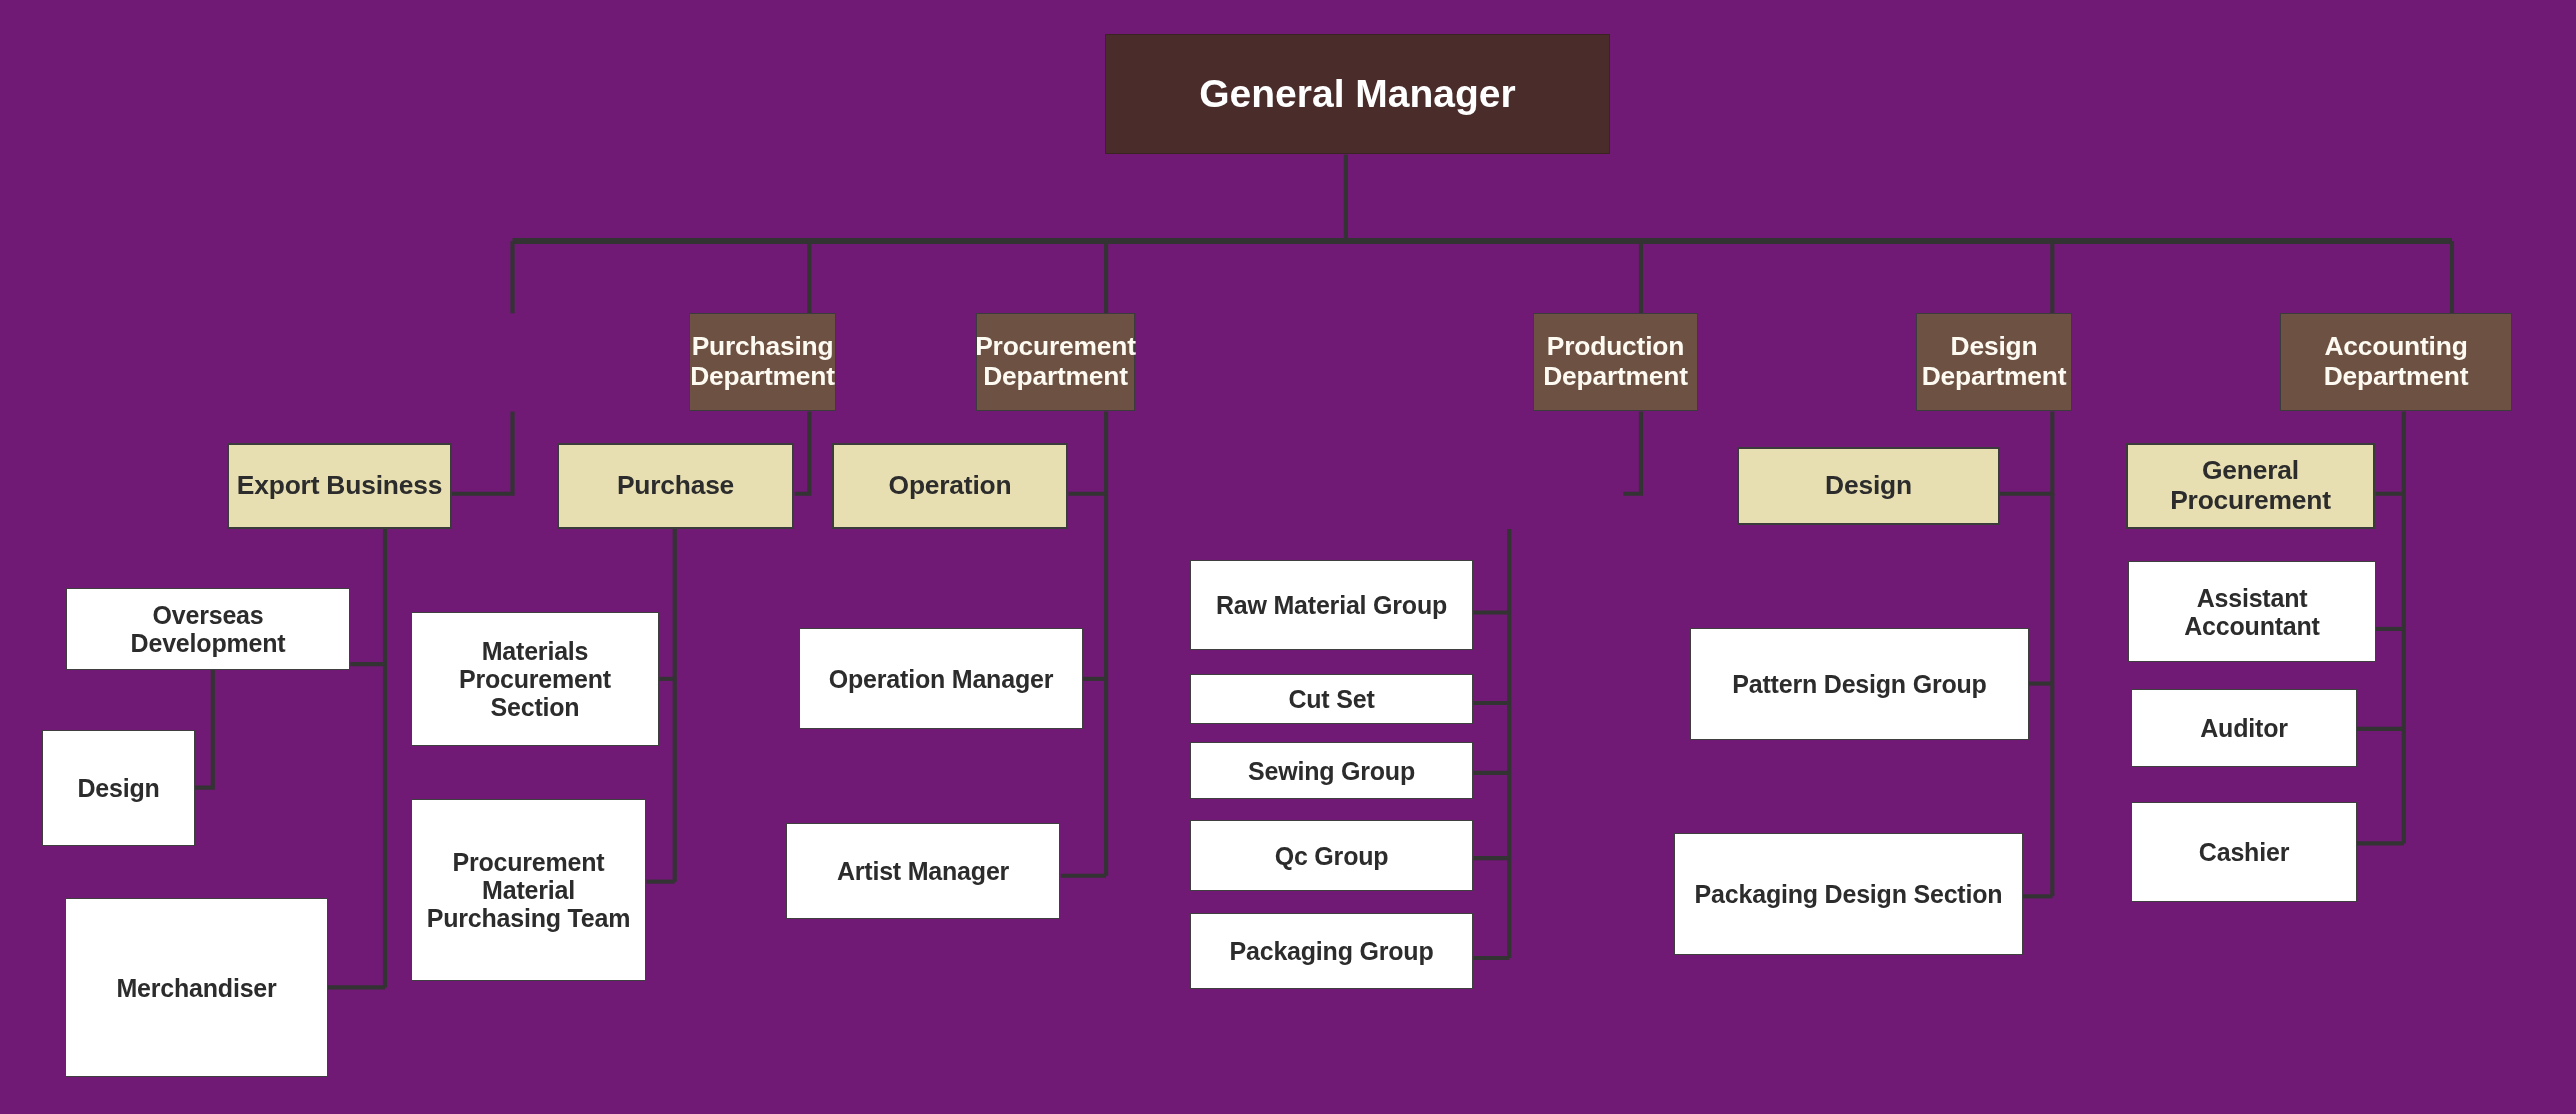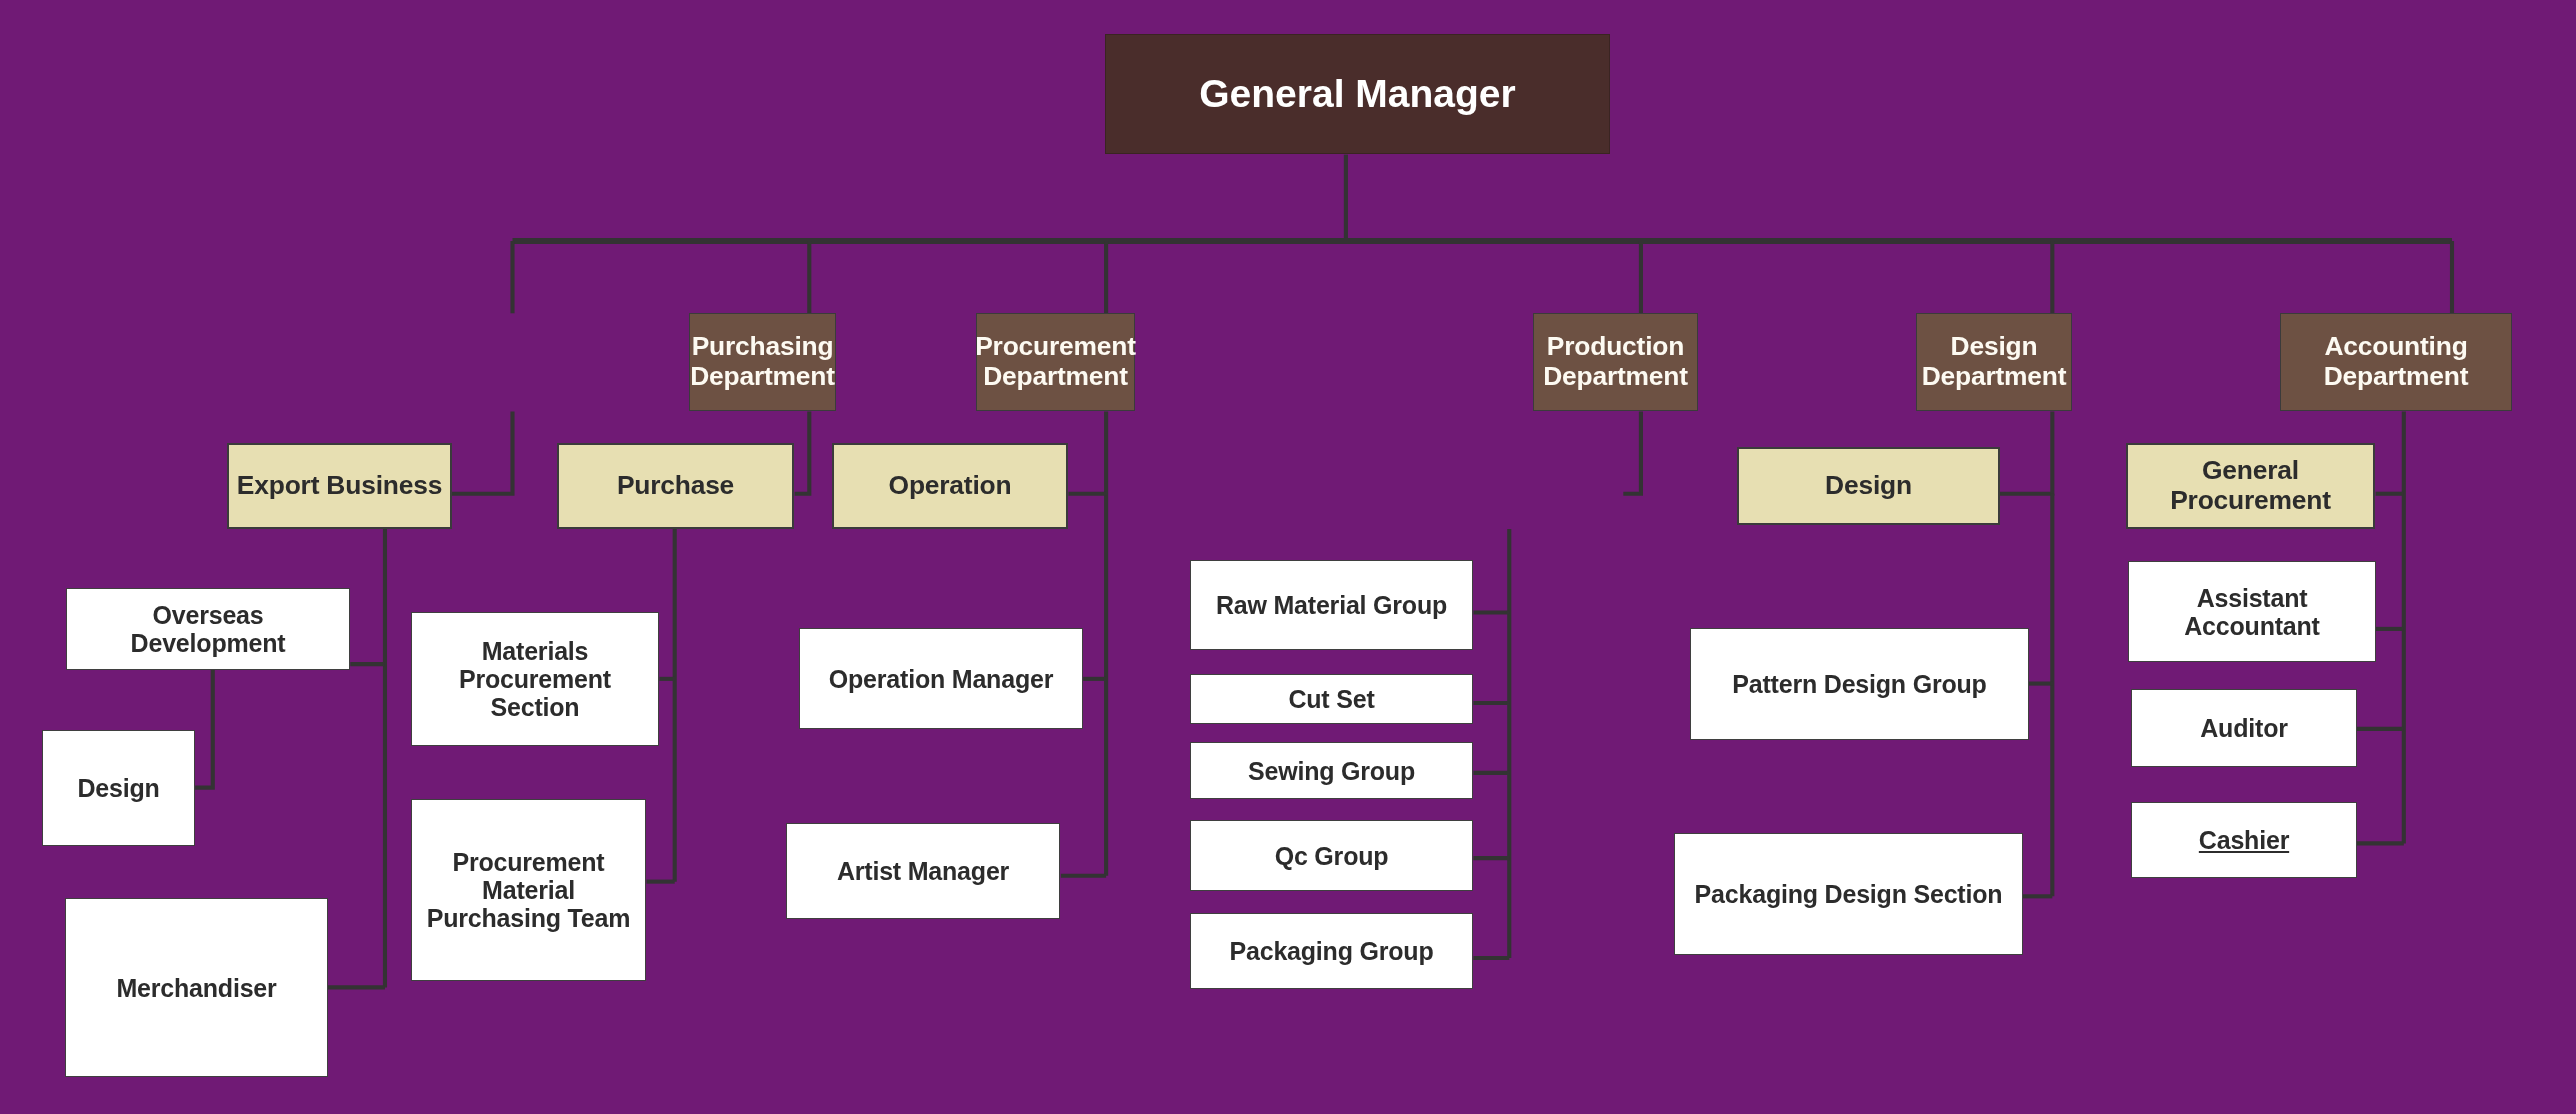--- a/index.html
+++ b/index.html
@@ -193,18 +193,18 @@
   <div class="node lvl-leaf" style="left:1674px;top:833px;width:349px;height:122px;">
     <span>Packaging Design Section</span>
   </div>
 
   <div class="node lvl-leaf" style="left:2128px;top:561px;width:248px;height:101px;">
     <span>Assistant Accountant</span>
   </div>
   <div class="node lvl-leaf" style="left:2131px;top:689px;width:226px;height:78px;">
     <span>Auditor</span>
   </div>
-  <div class="node lvl-leaf" style="left:2131px;top:802px;width:226px;height:76px;text-decoration:underline;">
+  <div class="node lvl-leaf" style="left:2131px;top:802px;width:226px;height:100px;">
     <span>Cashier</span>
   </div>
 
 </div>
 
 
 </body></html>

